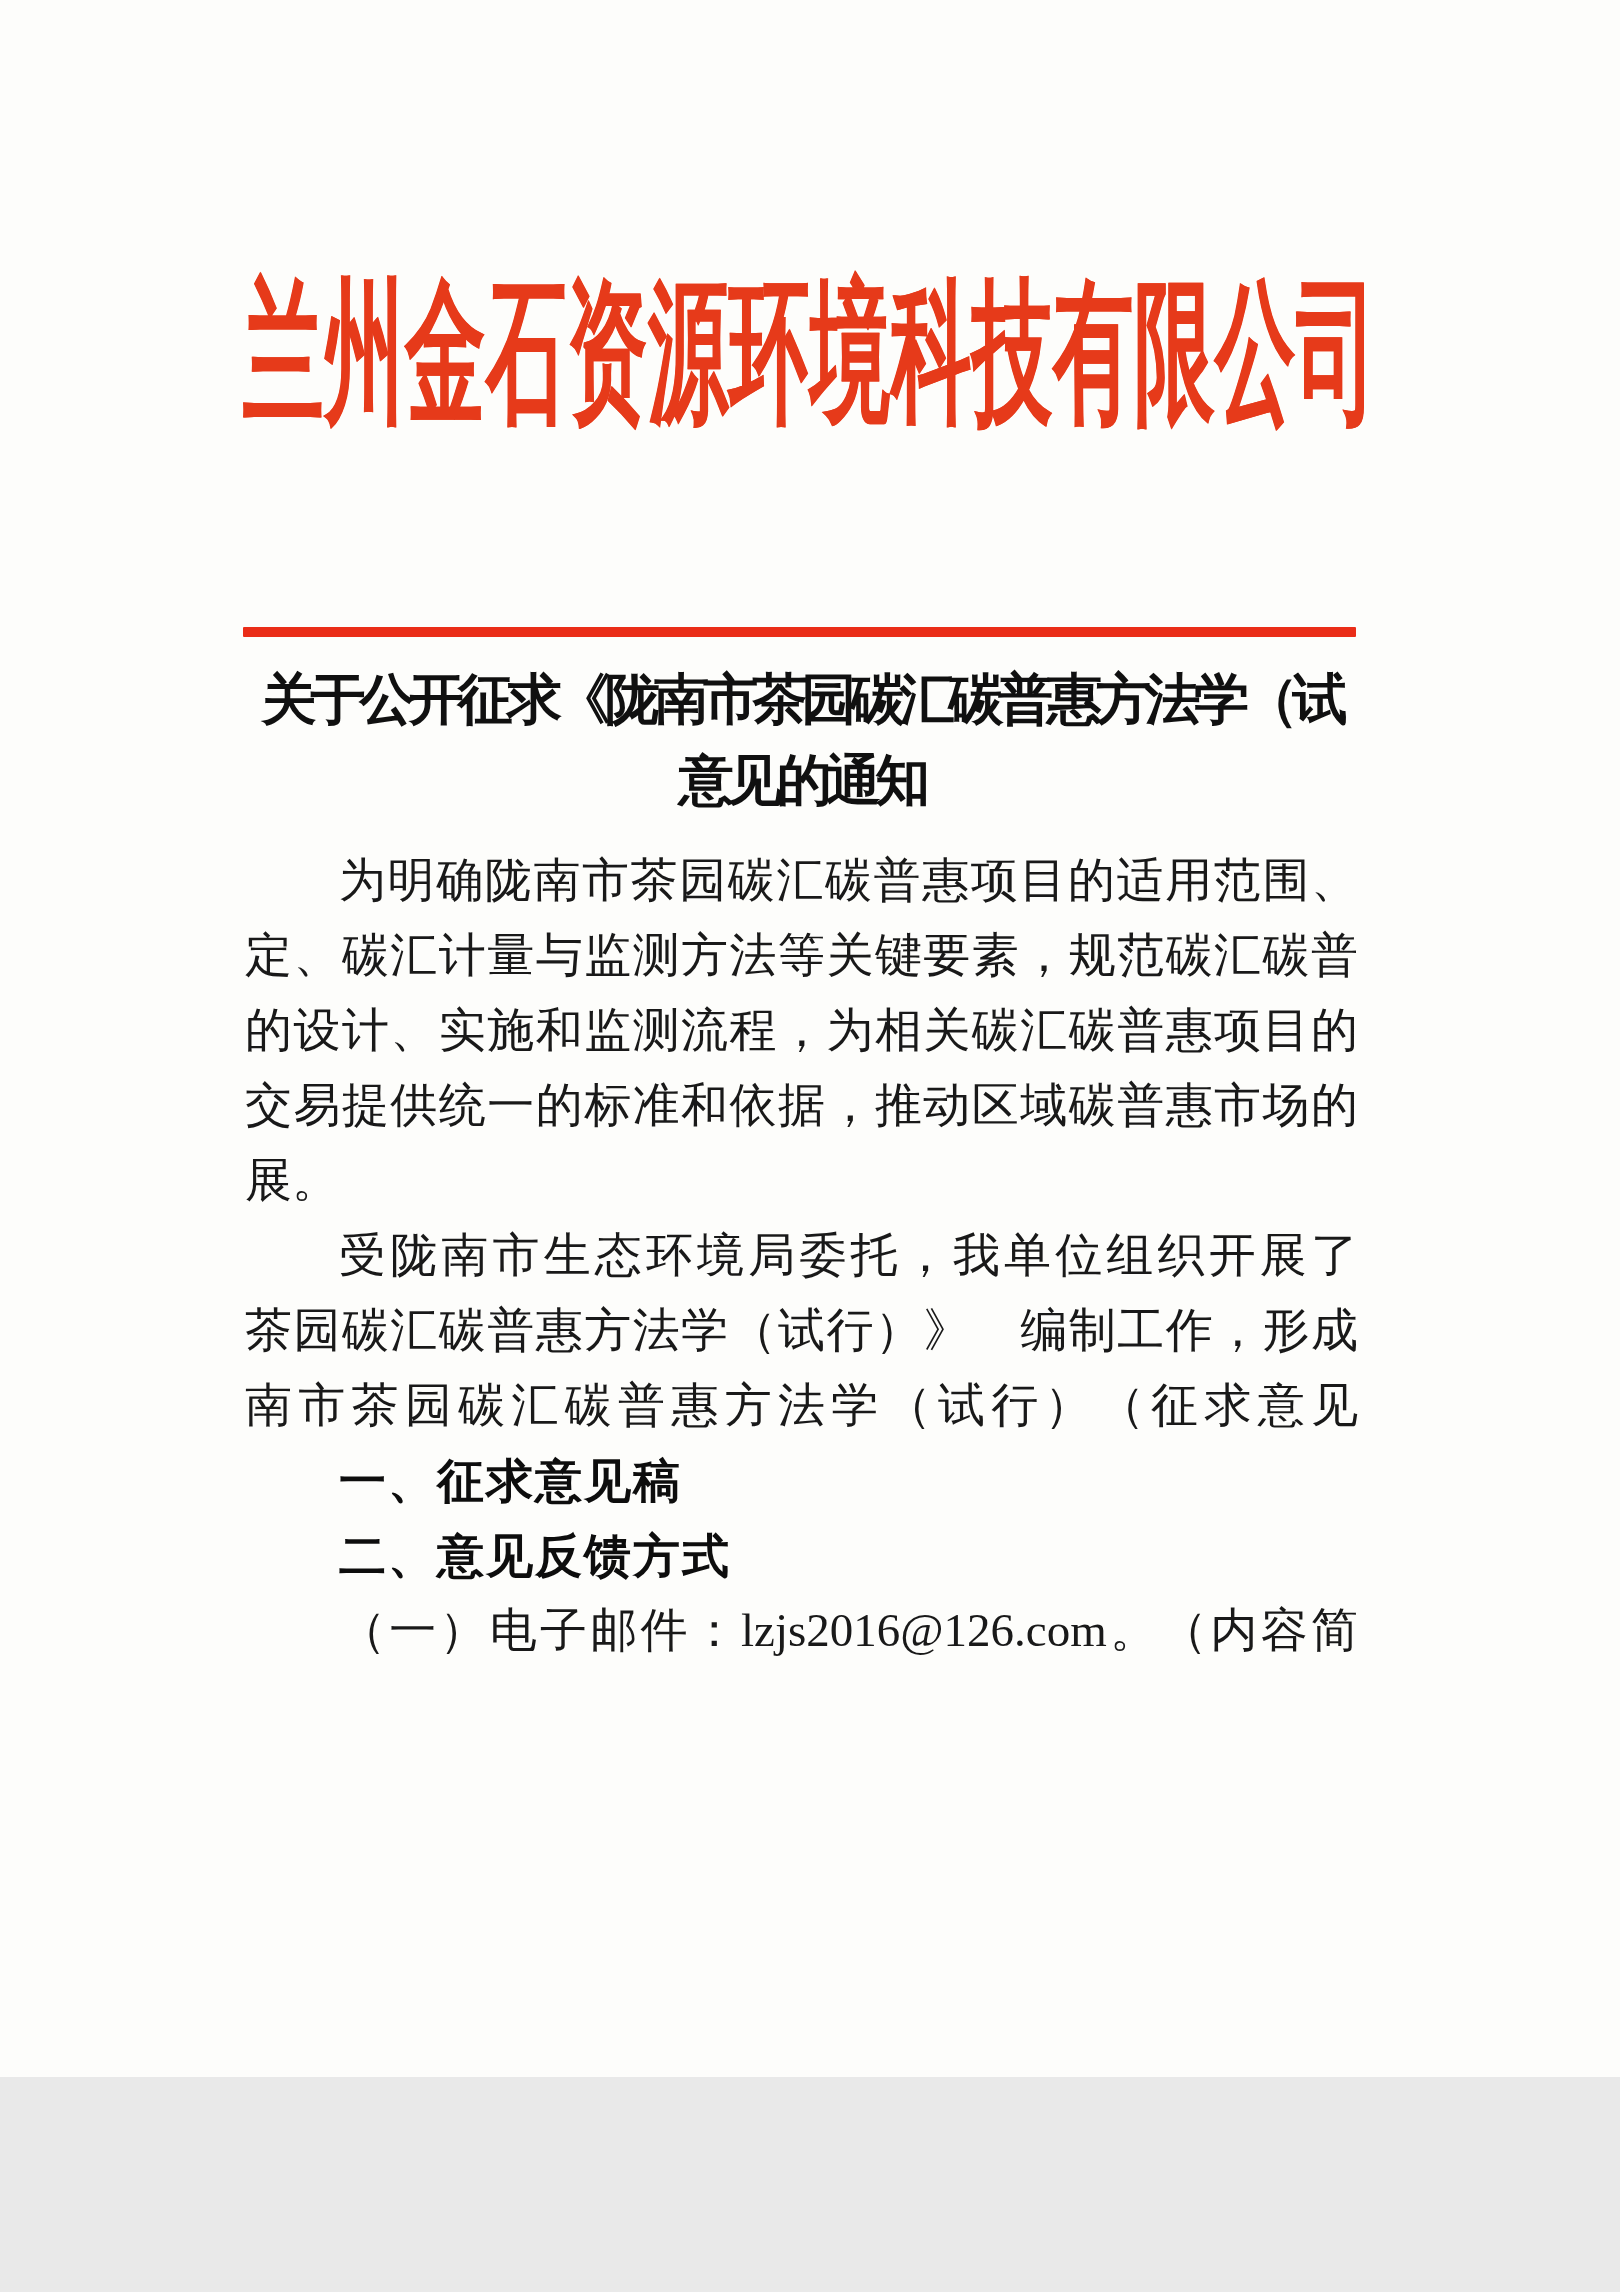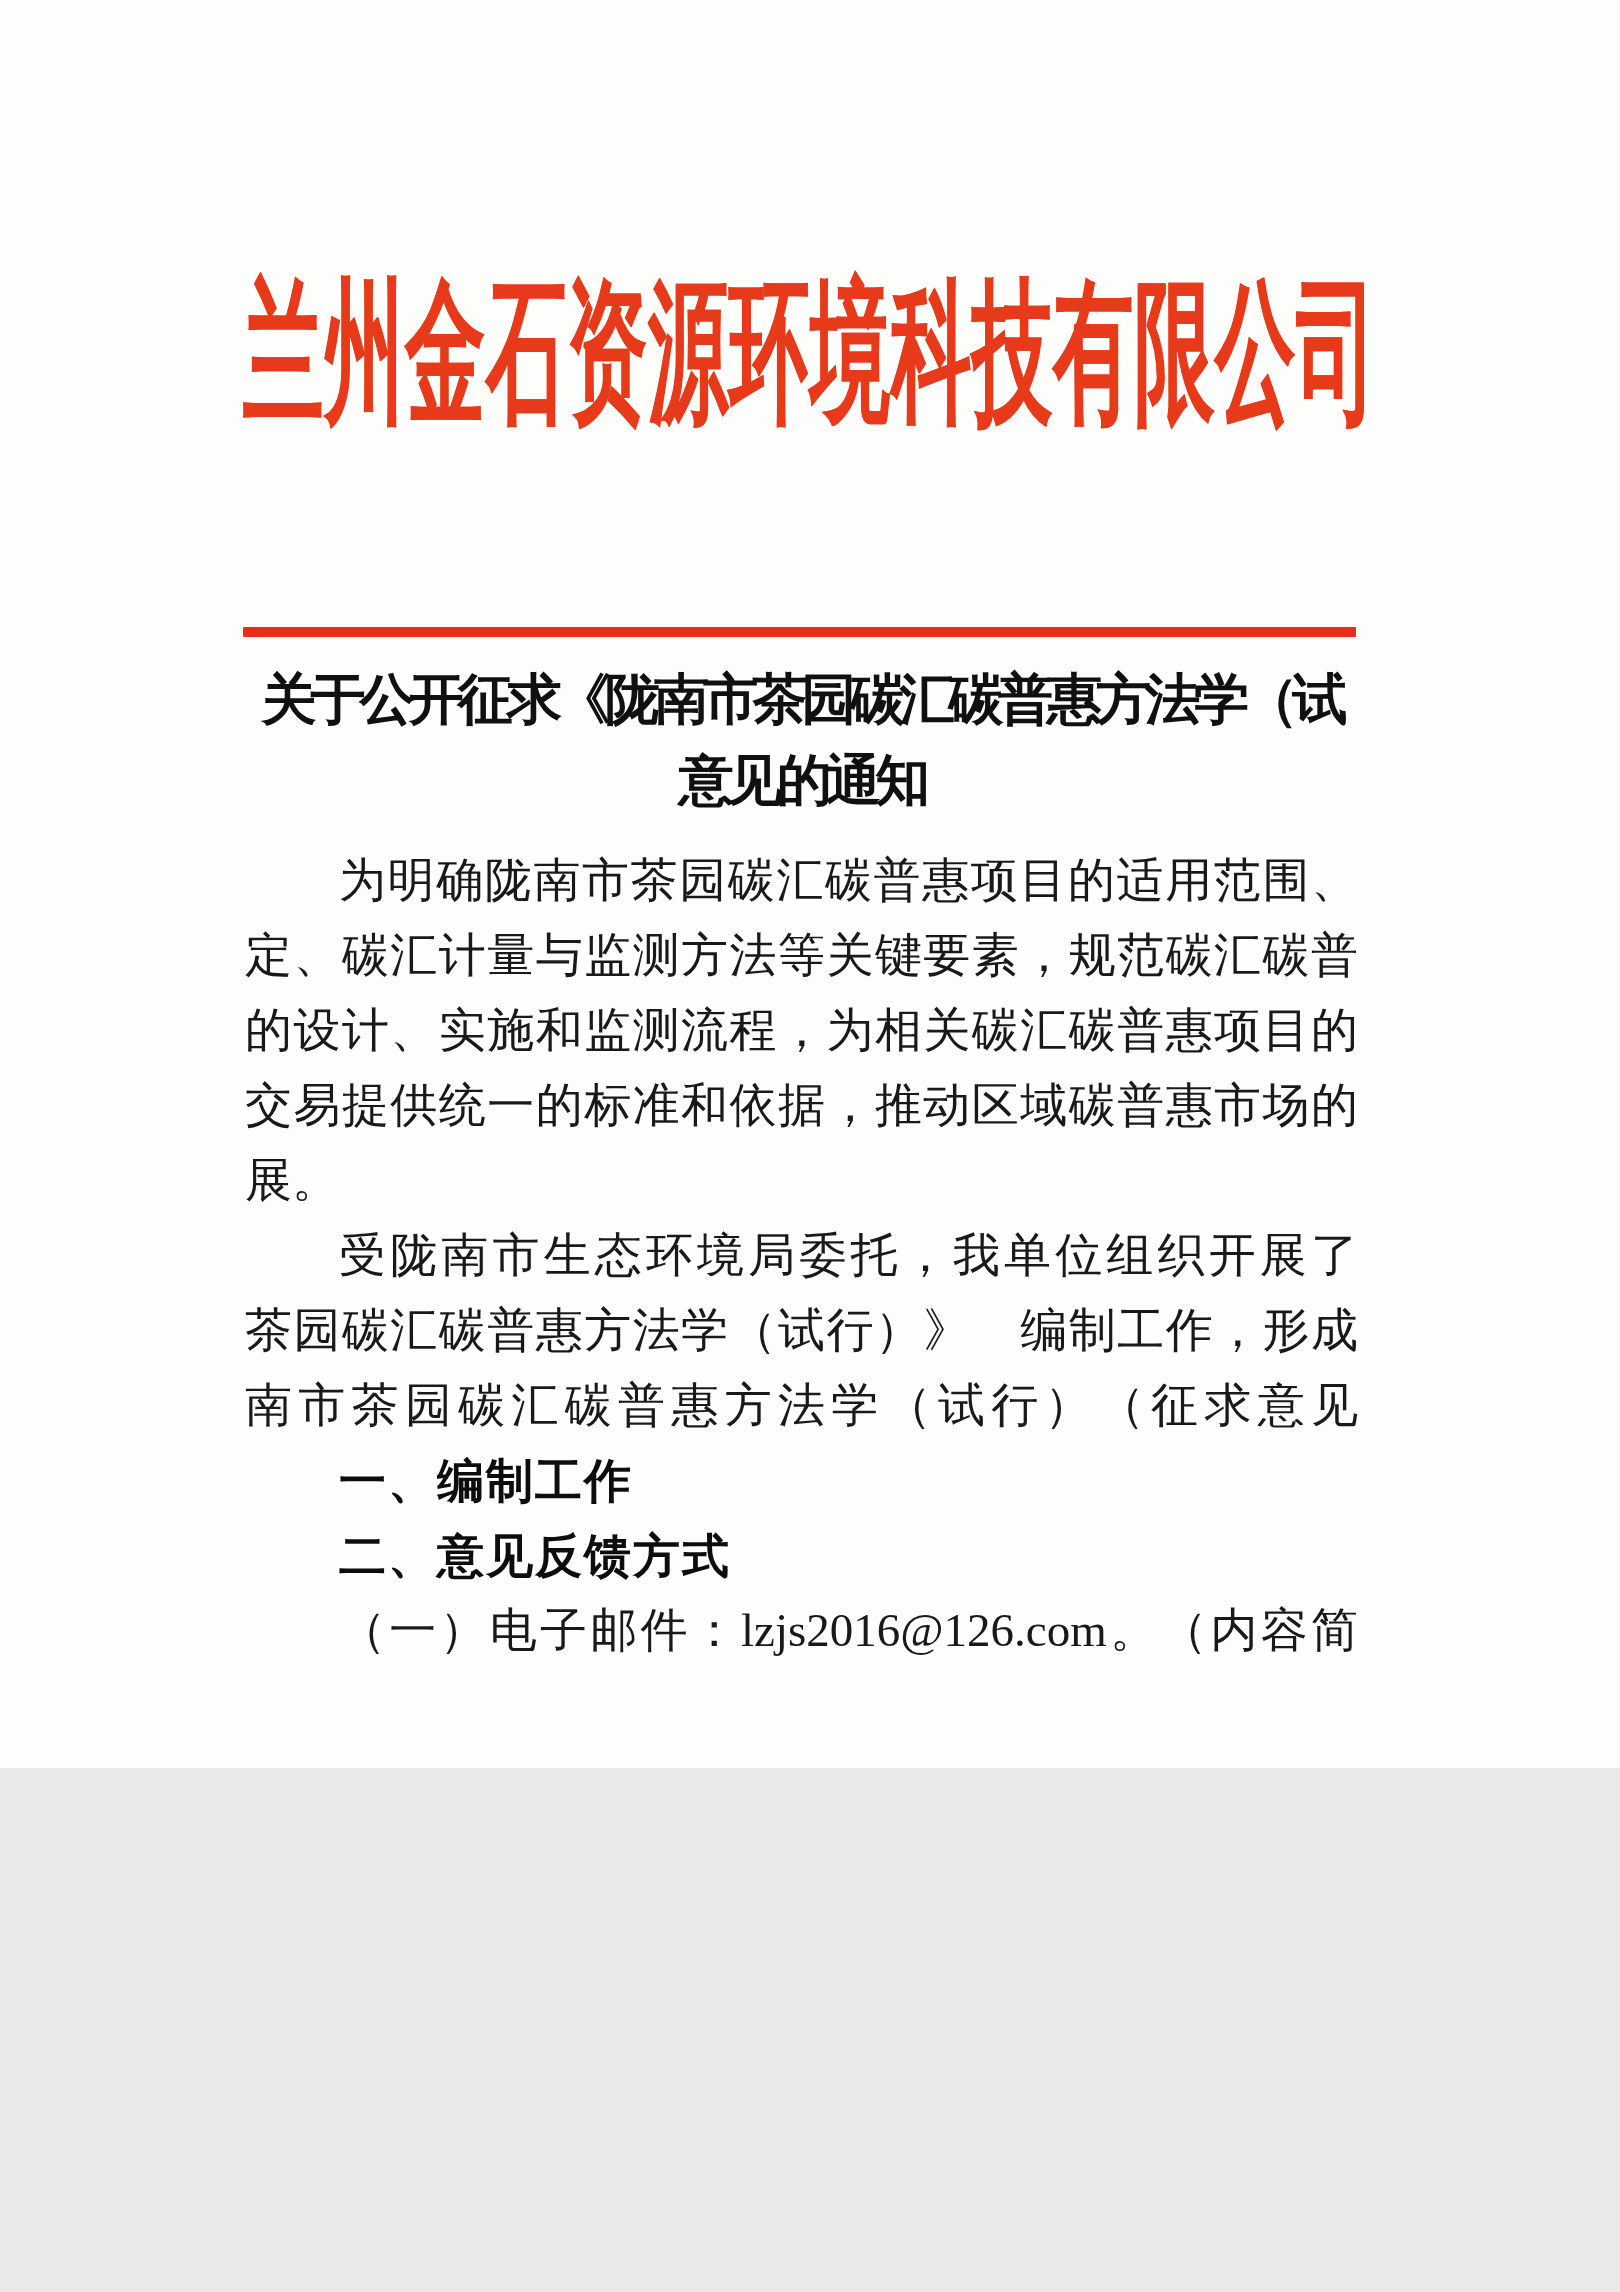--- a/index.html
+++ b/index.html
@@ -1,19 +1,19 @@
 <!DOCTYPE html>
 <html><head>
 <meta charset="utf-8">
 <style>
   html, body { margin: 0; padding: 0; background: #e9e9e9; }
   .page {
     position: relative;
     width: 1620px;
-    height: 1768px;
+    height: 2077px;
     margin: 0 auto;
     background: #fdfdfb;
     overflow: hidden;
     font-family: "Liberation Serif", serif;
     color: #1b1b1b;
   }
   
   .letterhead {
     position: absolute;
     top: 275px;
@@ -101,19 +101,19 @@
 
   <div class="body-text">
     <div class="line indent justify">为明确陇南市茶园碳汇碳普惠项目的适用范围、基线设</div>
     <div class="line justify">定、碳汇计量与监测方法等关键要素，规范碳汇碳普惠项目</div>
     <div class="line justify">的设计、实施和监测流程，为相关碳汇碳普惠项目的认证和</div>
     <div class="line justify">交易提供统一的标准和依据，推动区域碳普惠市场的健康发</div>
     <div class="line">展。</div>
     <div class="line indent justify">受陇南市生态环境局委托，我单位组织开展了《陇南市</div>
     <div class="line justify">茶园碳汇碳普惠方法学（试行）》　编制工作，形成了《陇</div>
     <div class="line justify">南市茶园碳汇碳普惠方法学（试行）（征求意见稿）》。现</div>
-    <div class="line indent heading">一、编制工作</div>
+    <div class="line indent heading">一、征求意见稿</div>
     <div class="line indent heading">二、意见反馈方式</div>
     <div class="line indent justify">（一）电子邮件：lzjs2016@126.com。（内容简明扼要，</div>
   </div>
 
 </div>
 
 
 </body></html>

